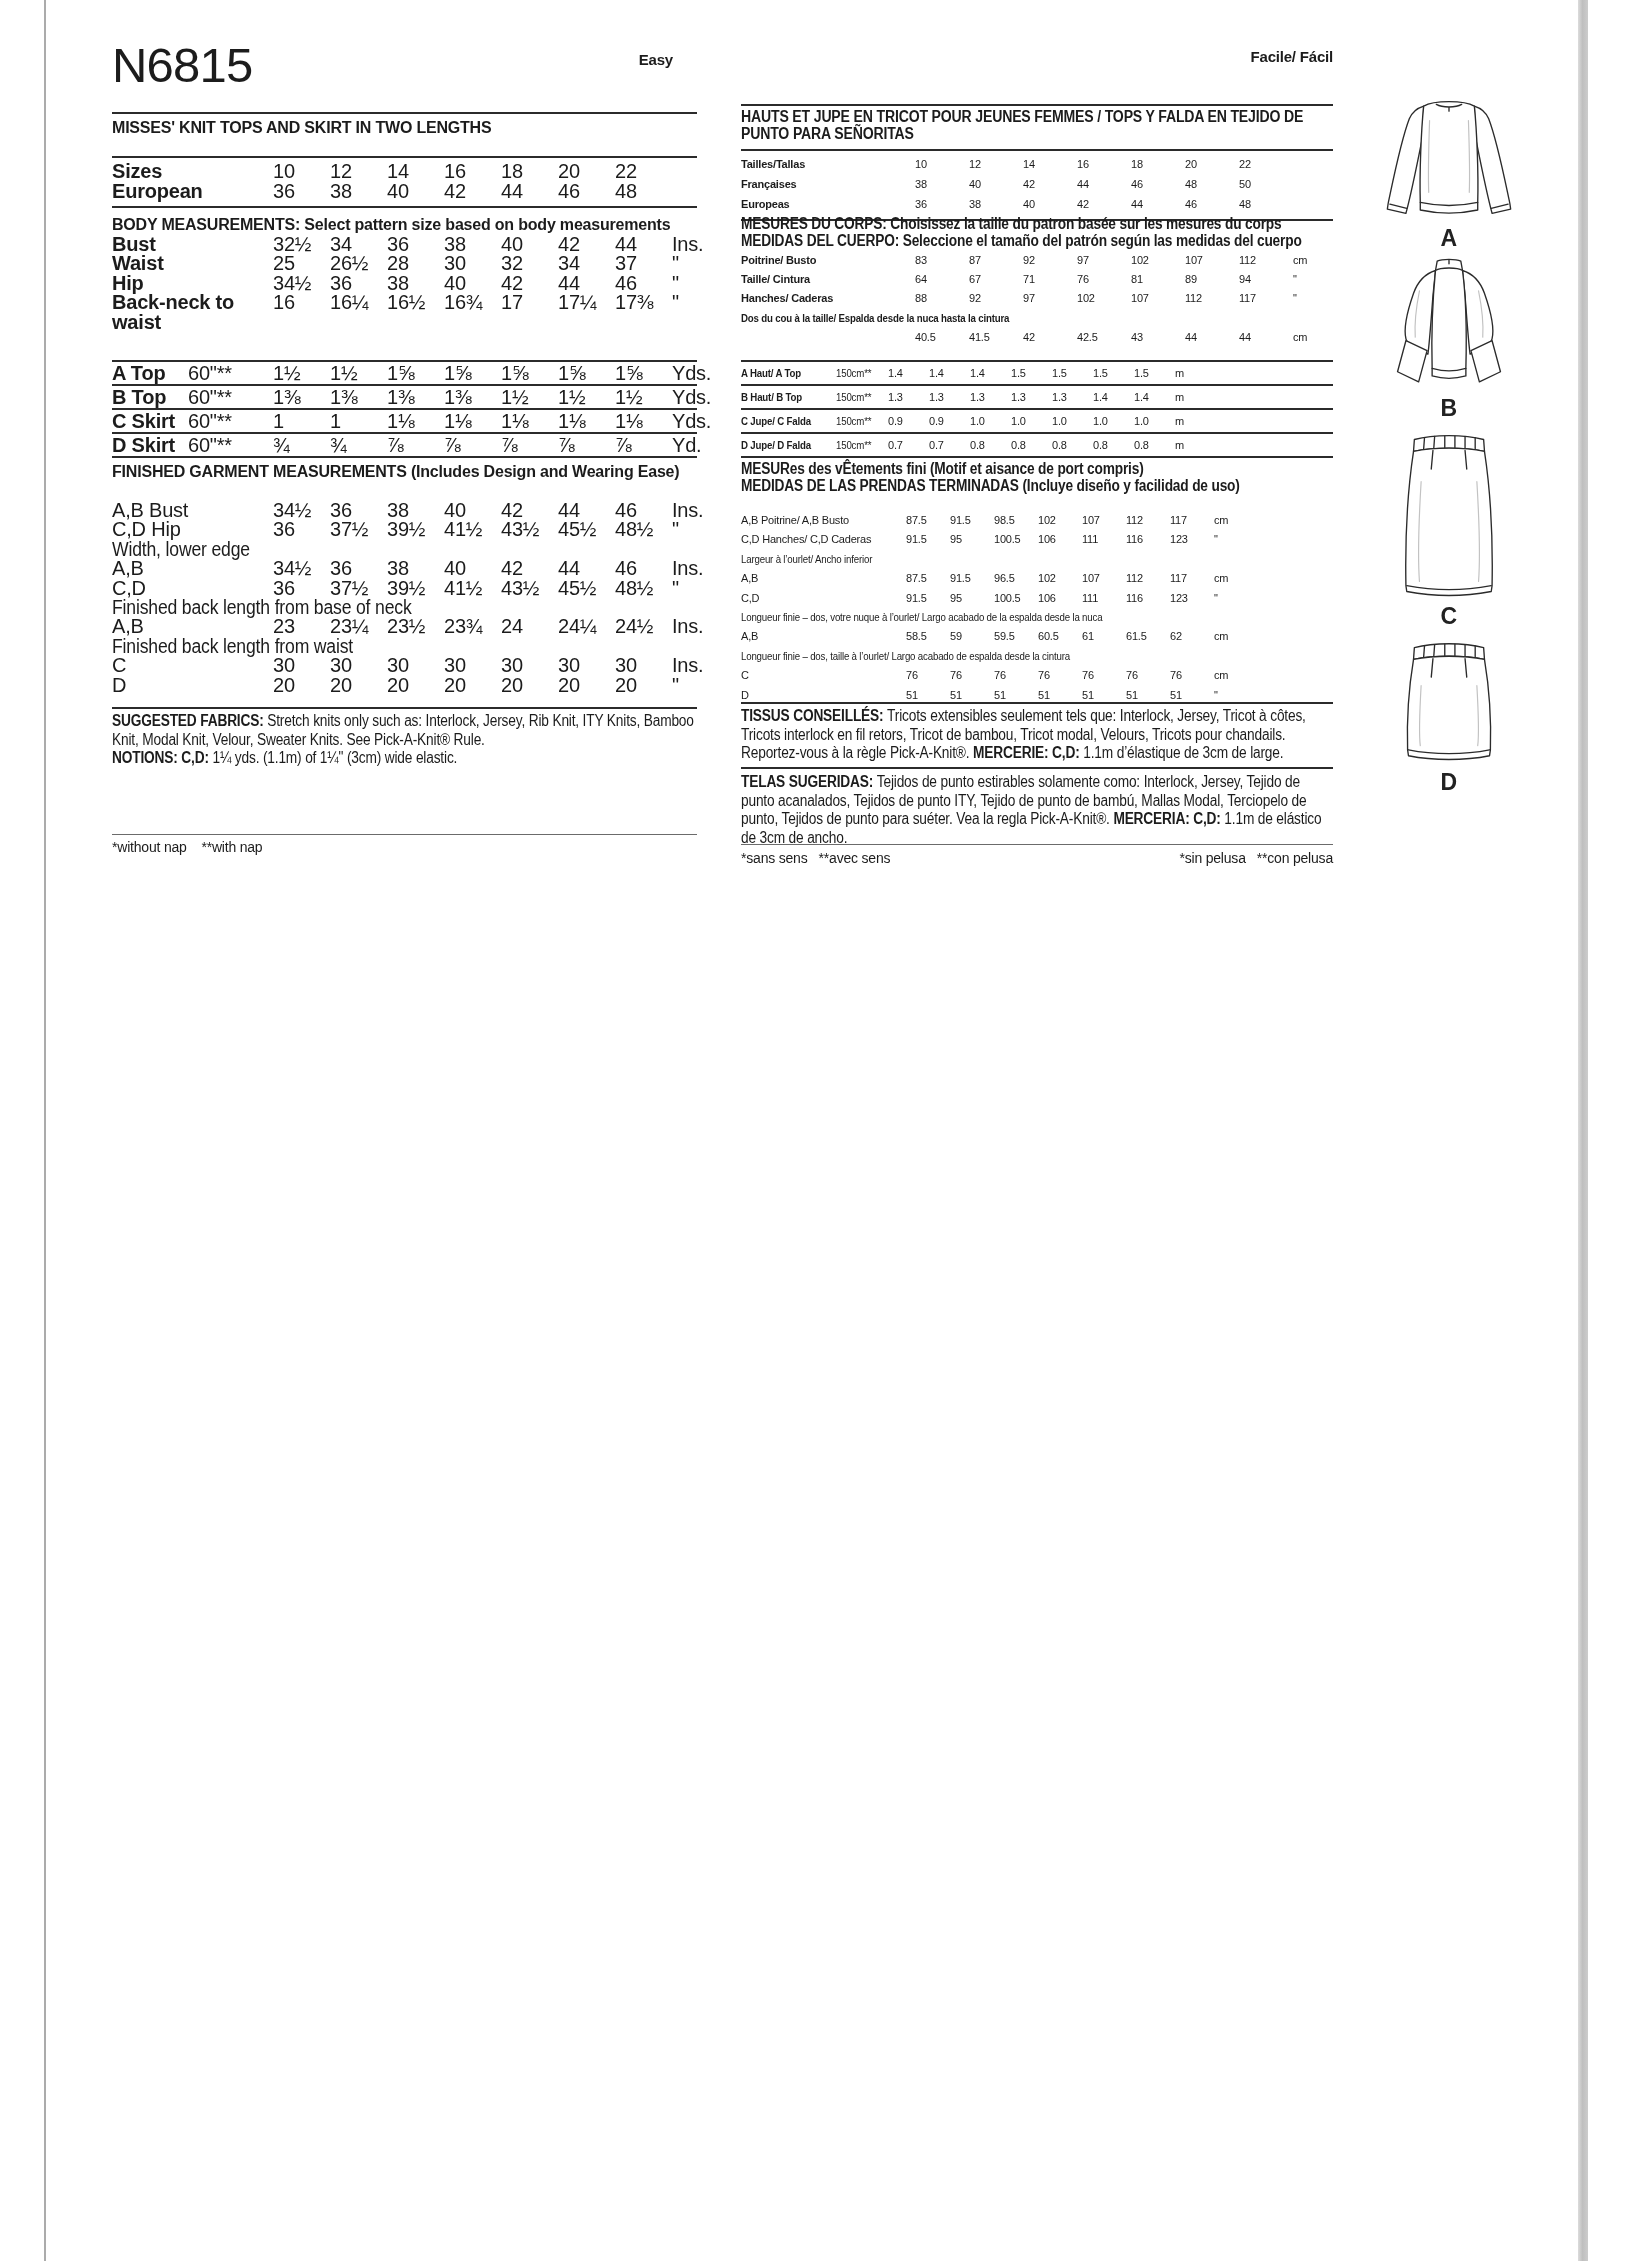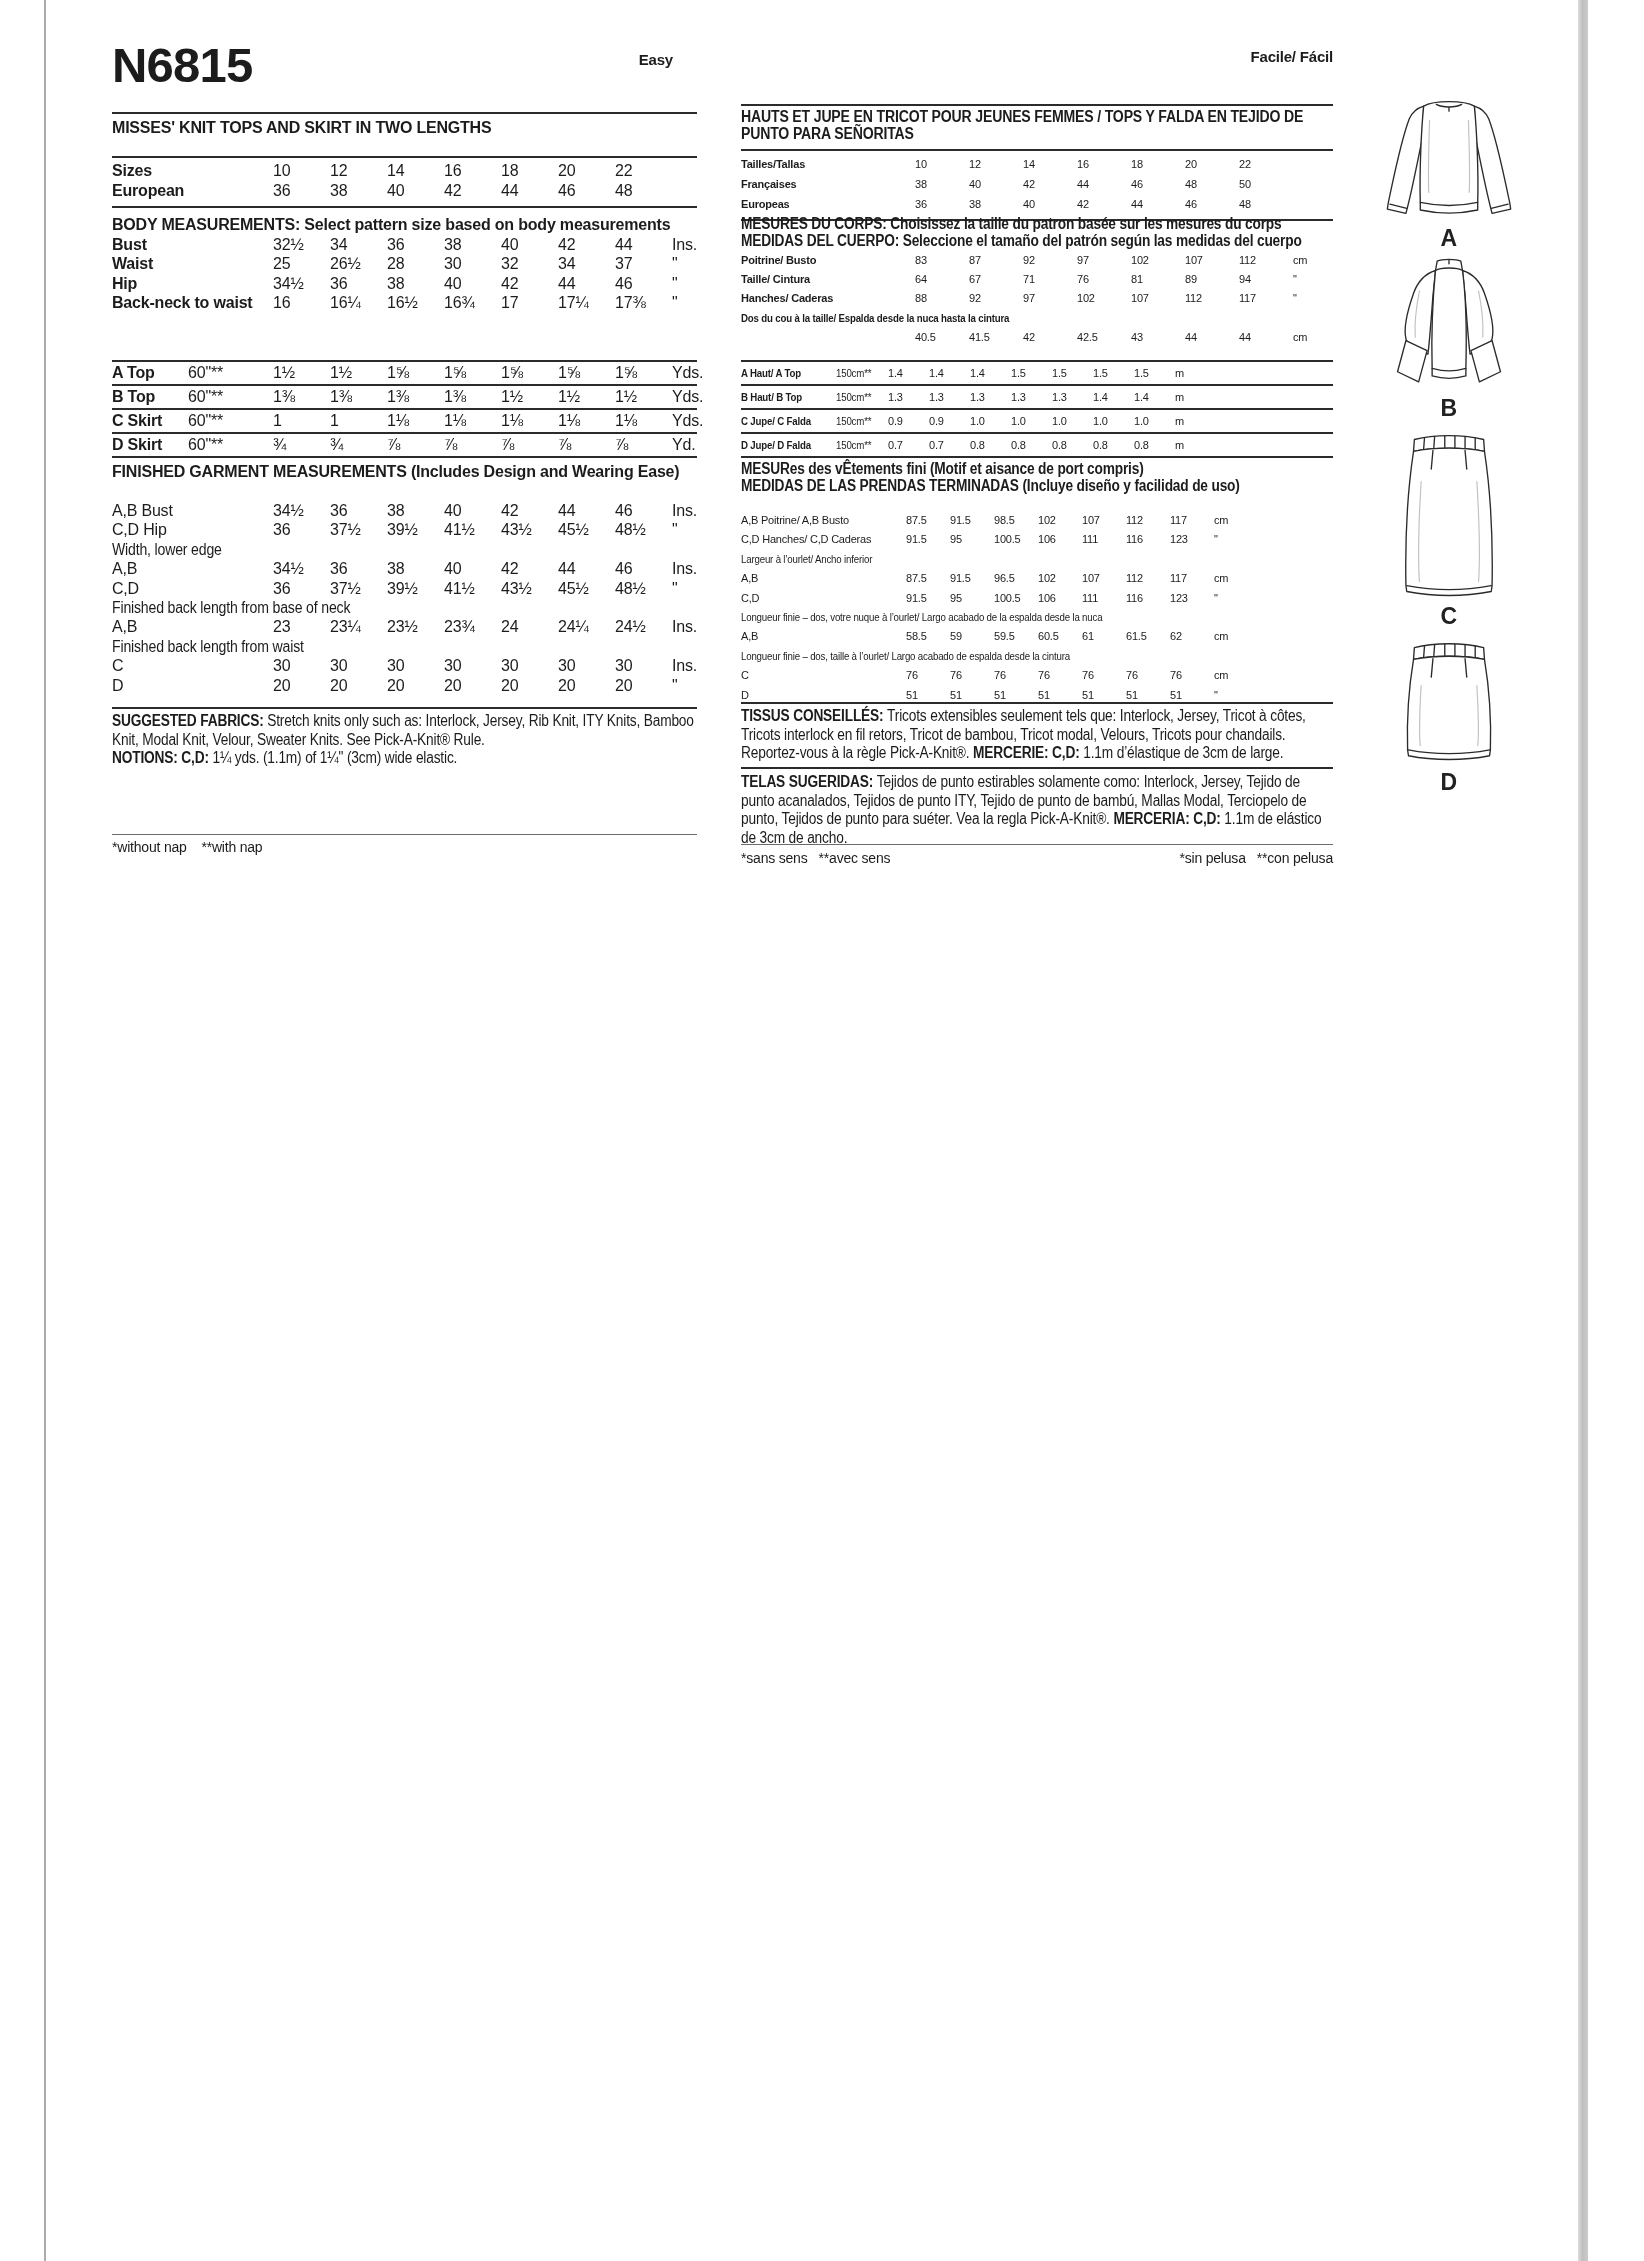--- a/index.html
+++ b/index.html
@@ -8,32 +8,32 @@
         font-family:"Liberation Sans","DejaVu Sans",sans-serif;color:#1c1c1c;letter-spacing:-0.2px;}
   .edge-line{position:absolute;top:0;bottom:0;left:44px;width:1.7px;background:#ababab;}
   .edge-bar{position:absolute;top:0;bottom:0;left:1578px;width:10px;
             background:linear-gradient(90deg,#dcdcdc,#bfbfbf 45%,#cccccc);}
   .col{position:absolute;top:41px;}
   #col-left{left:112px;width:585px;height:845px;}
   #col-right{left:741px;width:592px;height:845px;}
   #figures{position:absolute;left:1362px;top:41px;width:174px;height:777px;}
   .sec{position:absolute;left:0;right:0;}
   .b{font-weight:bold;}
-  .pattern-number{font-size:49px;font-weight:bold;letter-spacing:-0.8px;line-height:1;}
+  .pattern-number{font-size:49px;font-weight:normal;letter-spacing:-0.8px;line-height:1;}
   .difficulty{position:absolute;top:10px;right:24px;font-size:15px;font-weight:bold;padding-left:38px;}
   .difficulty-r{position:absolute;top:6.8px;right:0;font-size:15px;font-weight:bold;}
   .rule{border-top:2.1px solid #2b2b2b;height:0;}
   .rule-thin{border-top:1.3px solid #6b6b6b;height:0;}
   .subtitle{font-size:16px;font-weight:bold;line-height:18.6px;}
   .heading{font-size:16px;font-weight:bold;line-height:20px;}
   .heading-r{font-size:15.6px;font-weight:bold;line-height:17px;}
   .condensed{transform:scaleX(0.88);transform-origin:0 50%;white-space:nowrap;}
   .wide-cond{transform:scaleX(0.88);transform-origin:0 0;width:113.6%;}
   
-  .table{font-size:16px;}
+  .table{font-size:20px;}
   .table-r{font-size:11px;}
   .trow{display:grid;line-height:19.4px;height:19.4px;}
   .ytable .trow{line-height:22px;height:22px;border-top:2.1px solid #2b2b2b;}
   .ytable{border-bottom:2.1px solid #2b2b2b;}
   .sizes-table{border-top:2.1px solid #2b2b2b;border-bottom:2.1px solid #2b2b2b;padding:3.4px 0 5px 0;}
   .sizes-table .trow{line-height:20px;height:20px;}
   .grid-L .trow{grid-template-columns:76px 85px repeat(7,57px) 59px;}
   .grid-RB .trow{grid-template-columns:174px repeat(7,54px) 59px;}
   .grid-RY .trow{grid-template-columns:95px 52px repeat(7,41px) 51px;}
   .grid-RF .trow{grid-template-columns:165px repeat(7,44px) 51px;}

